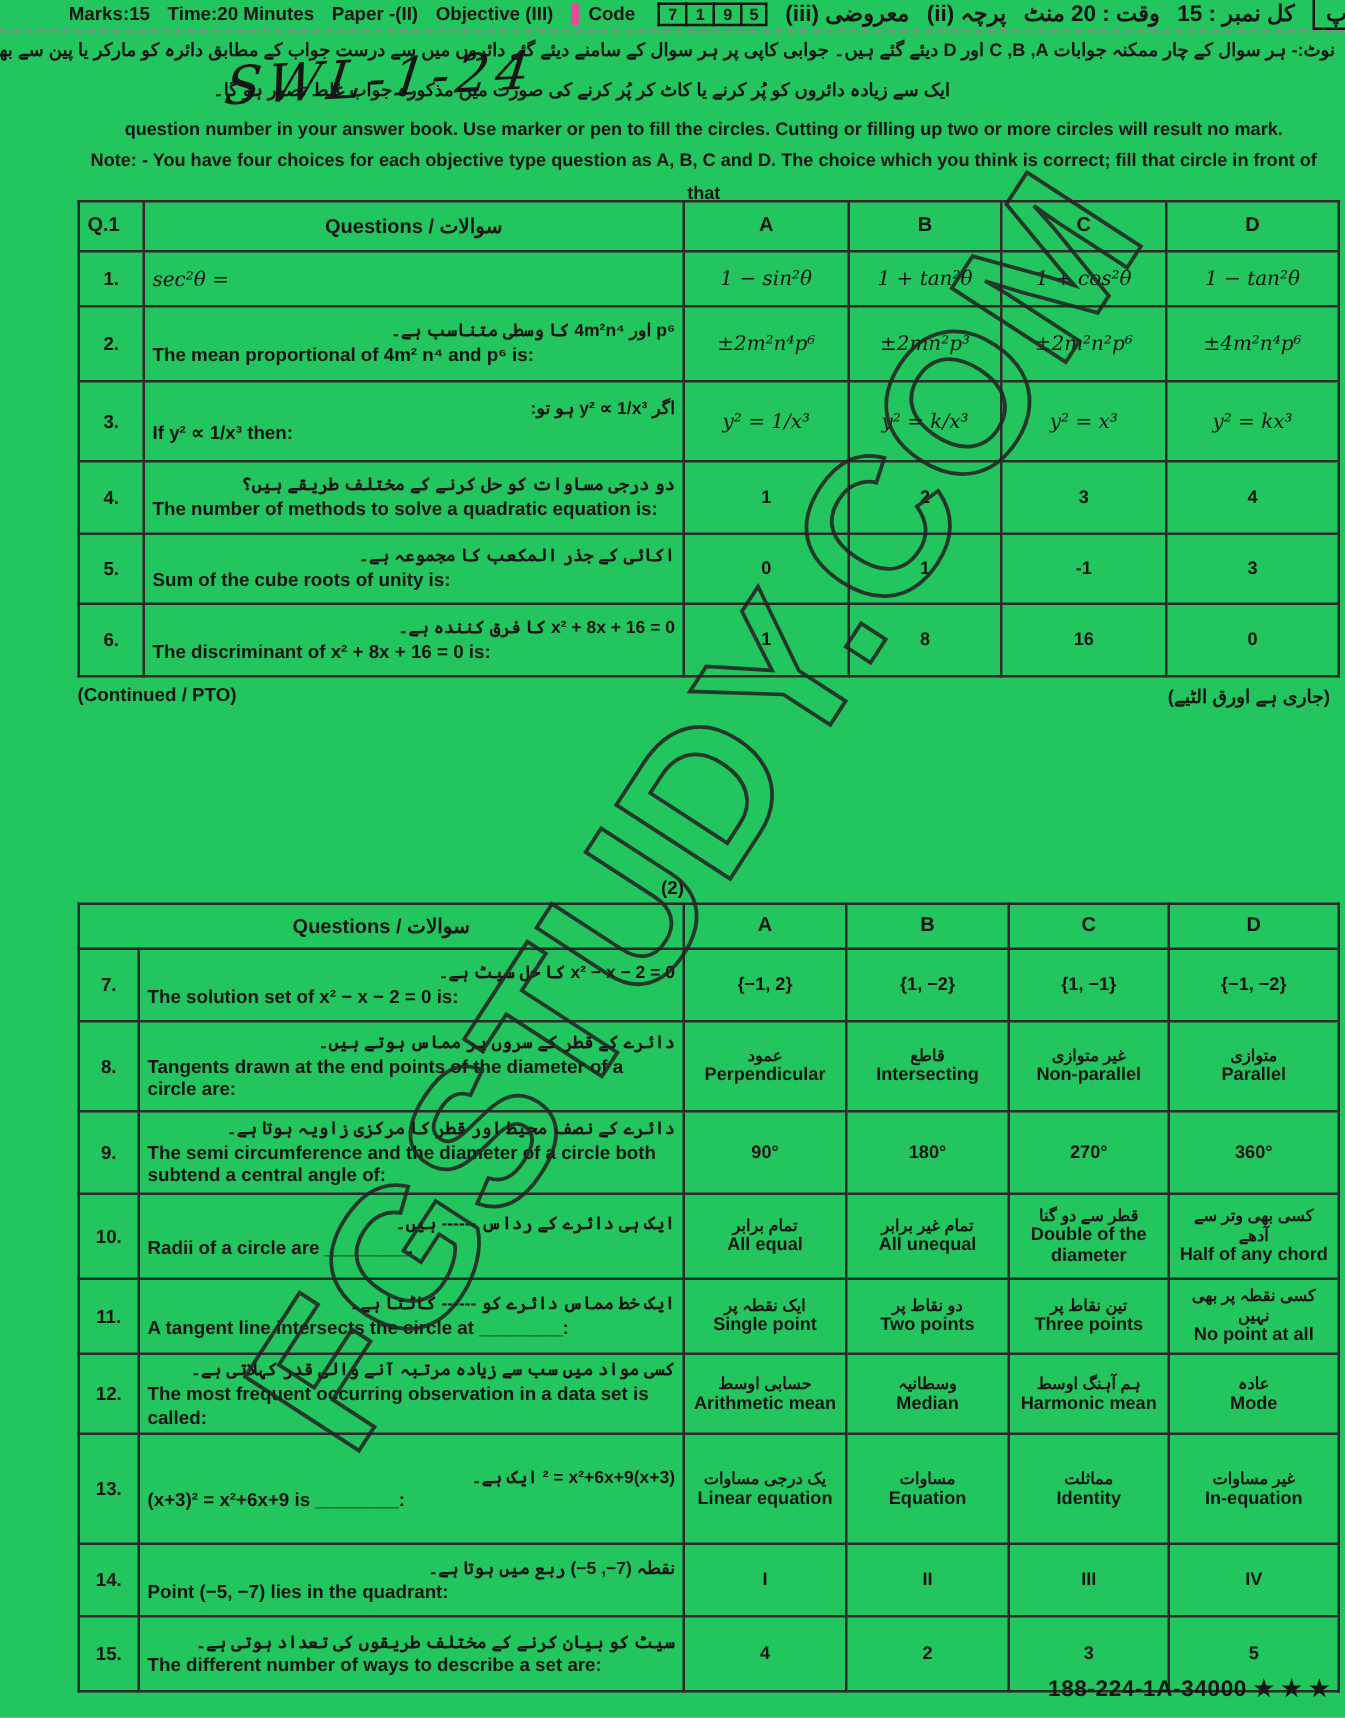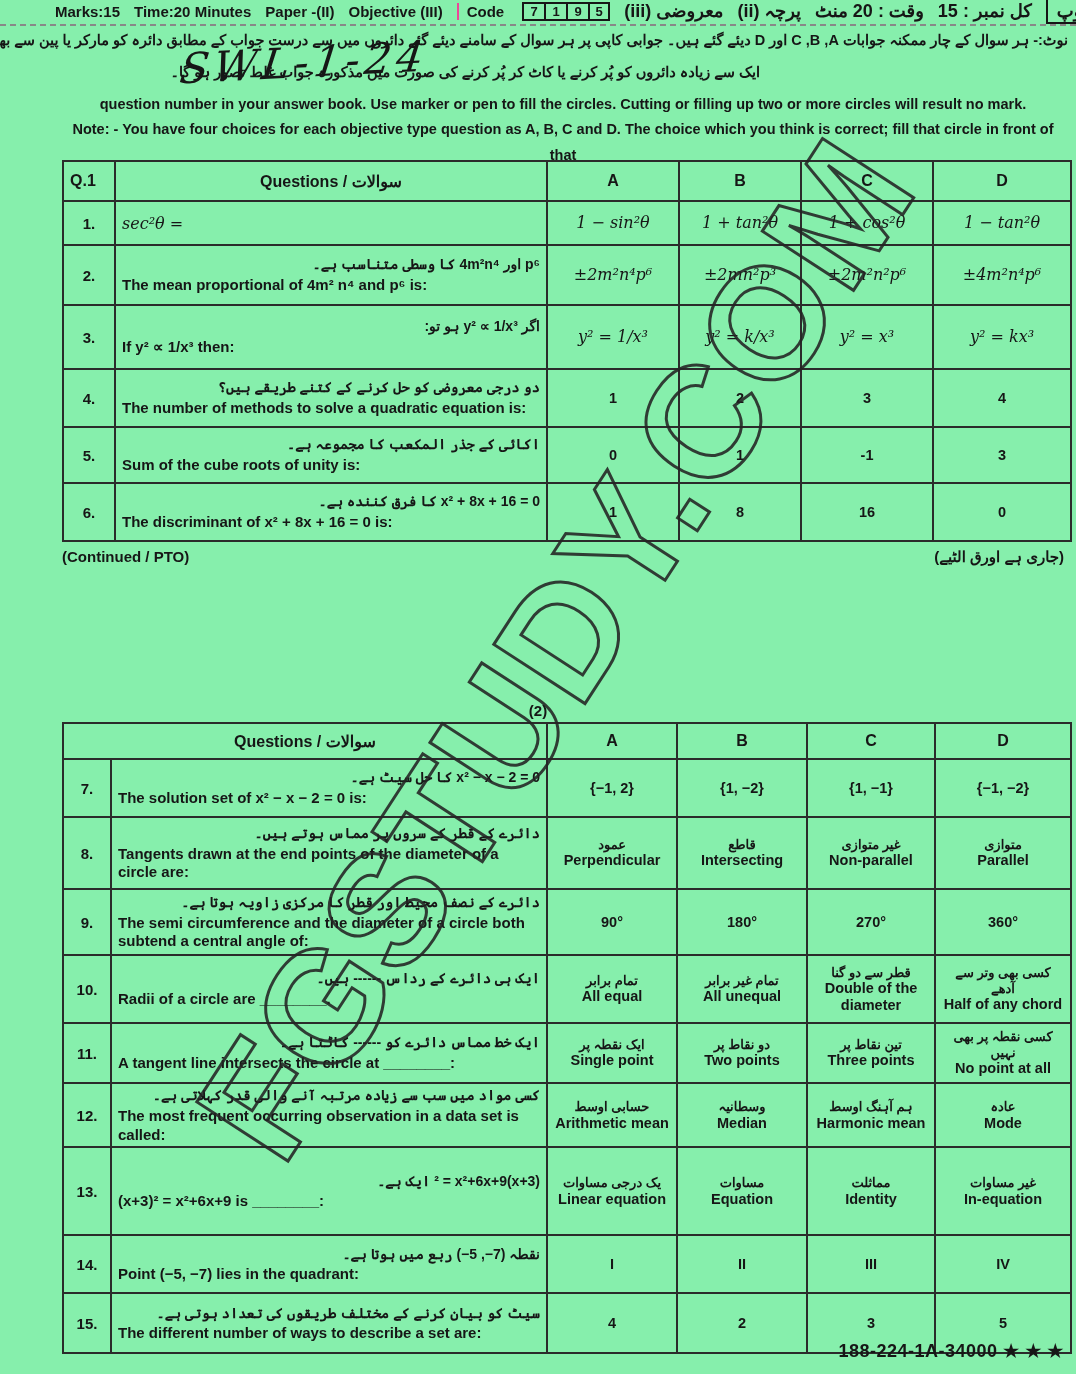--- a/index.html
+++ b/index.html
@@ -1,23 +1,23 @@
 <!DOCTYPE html>
 <html><head>
 <meta charset="utf-8">
 <style>
   * { margin:0; padding:0; box-sizing:border-box; }
   body { background:#e8e8e8; font-family:"Liberation Sans", sans-serif; color:#161616; }
-  .page { position:relative; width:1076px; height:1374px; background:#86efac; margin:0 auto; overflow:hidden; }
+  .page { position:relative; width:1076px; height:1374px; background:#22c55e; margin:0 auto; overflow:hidden; }
 
   
   .meta { position:absolute; top:-2px; left:55px; right:4px; display:flex; align-items:center;
           gap:14px; font-size:15px; font-weight:700; white-space:nowrap; }
   .meta .ur { font-size:18px; }
-  .code-label { border-left:2px solid #ec4899; padding:0 4px 0 8px; }
+  .code-label { border-left:6px solid #ec4899; padding:0 4px 0 8px; }
   .code-boxes { display:inline-flex; }
   .code-box { width:22px; height:19px; border:2px solid #161616; border-right:none; display:inline-flex;
               align-items:center; justify-content:center; font-size:13px; font-weight:700; }
   .code-box:last-child { border-right:2px solid #161616; }
   .group-box { border:2px solid #161616; padding:0 9px; margin-left:auto; }
   .meta-rule { position:absolute; top:24px; left:0; right:0; border-top:2px dashed #888; }
 
   .urdu-note1 { position:absolute; top:32px; left:20px; right:8px; direction:rtl; text-align:right;
                 font-size:14.5px; font-weight:700; white-space:nowrap; }
   .urdu-note2 { position:absolute; top:64px; left:300px; width:460px; direction:rtl; text-align:center;
@@ -176,21 +176,21 @@
           <td class="cell-opt">
             <div class="opt-en math">y² = x³</div>
           </td>
           <td class="cell-opt">
             <div class="opt-en math">y² = kx³</div>
           </td>
         </tr>
         <tr>
           <td class="cell-no">4.</td>
           <td class="cell-q">
-            <div class="q-ur" dir="rtl">دو درجی معروضی کو حل کرنے کے کتنے طریقے ہیں؟</div>
+            <div class="q-ur" dir="rtl">دو درجی مساوات کو حل کرنے کے مختلف طریقے ہیں؟</div>
             <div class="q-en">The number of methods to solve a quadratic equation is:</div>
           </td>
           <td class="cell-opt">
             <div class="opt-en">1</div>
           </td>
           <td class="cell-opt">
             <div class="opt-en">2</div>
           </td>
           <td class="cell-opt">
             <div class="opt-en">3</div>

